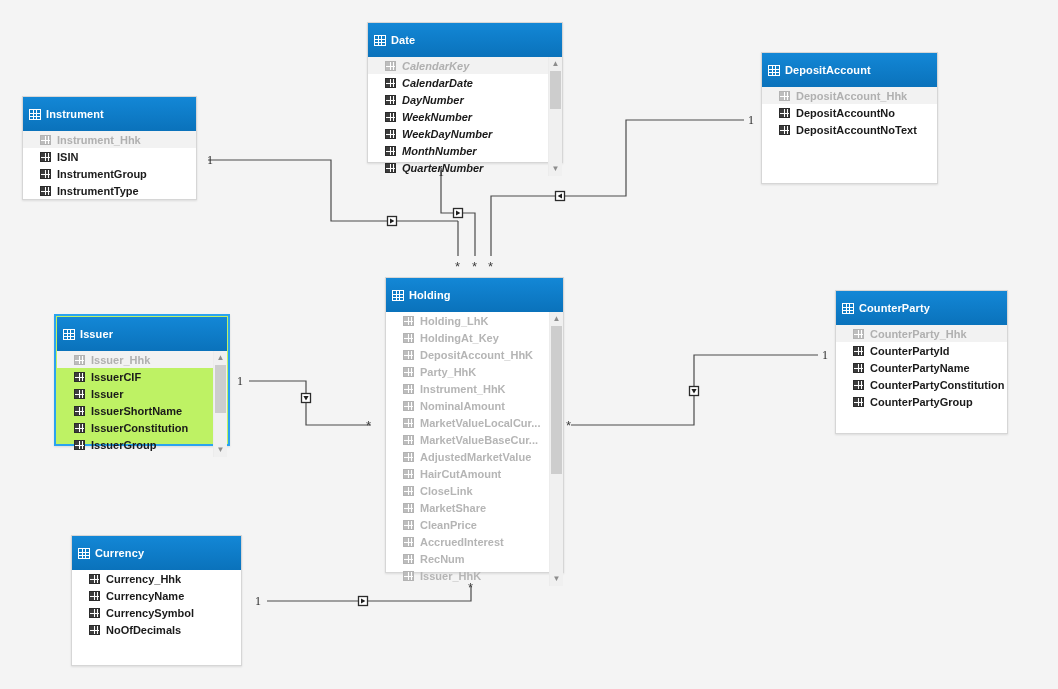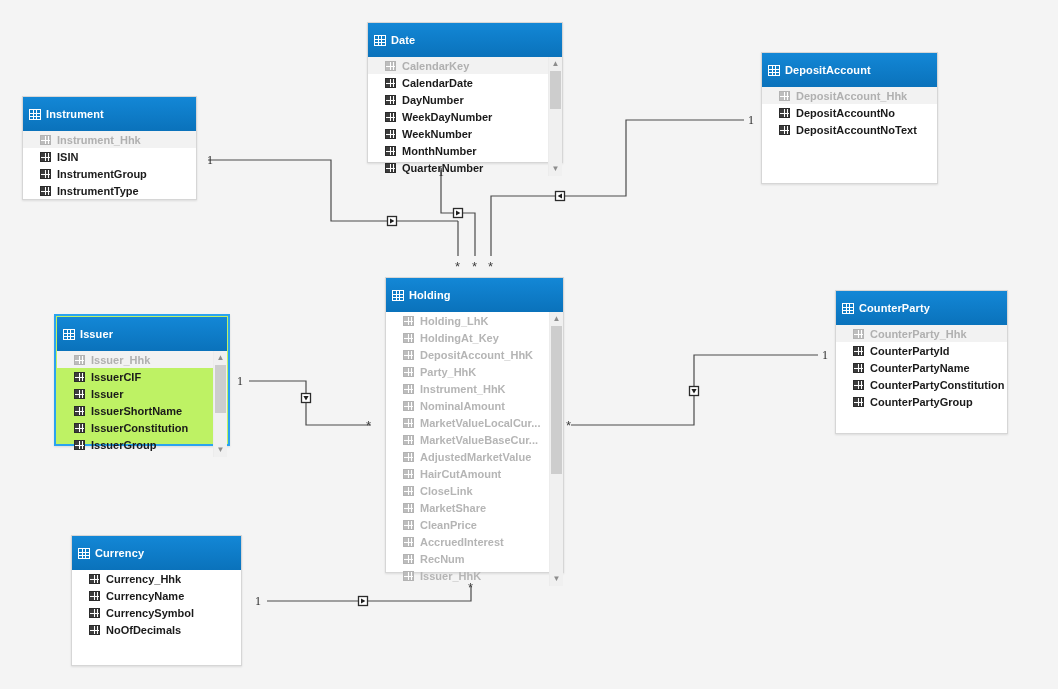--- a/index.html
+++ b/index.html
@@ -168,40 +168,40 @@
             </div>
           </div>
         </div>
       </div>
       <div class="tbl" style="left: 367px; top: 22px; width: 196px; height: 141px;">
         <div class="tbl-hd">
           <span class="hd-icon"></span>
           <span class="tbl-title">Date</span>
         </div>
         <div class="tbl-body">
-          <div class="fields" style="right: 4px;">
+          <div class="fields" style="right: 4px; font-style: italic;">
             <div class="fld dim">
               <span class="fld-icon"></span>
               <span>CalendarKey</span>
             </div>
             <div class="fld">
               <span class="fld-icon"></span>
               <span>CalendarDate</span>
             </div>
             <div class="fld">
               <span class="fld-icon"></span>
               <span>DayNumber</span>
             </div>
             <div class="fld">
               <span class="fld-icon"></span>
+              <span>WeekNumber</span>
+            </div>
+            <div class="fld">
+              <span class="fld-icon"></span>
               <span>WeekDayNumber</span>
-            </div>
-            <div class="fld">
-              <span class="fld-icon"></span>
-              <span>WeekNumber</span>
             </div>
             <div class="fld">
               <span class="fld-icon"></span>
               <span>MonthNumber</span>
             </div>
             <div class="fld">
               <span class="fld-icon"></span>
               <span>QuarterNumber</span>
             </div>
           </div>

